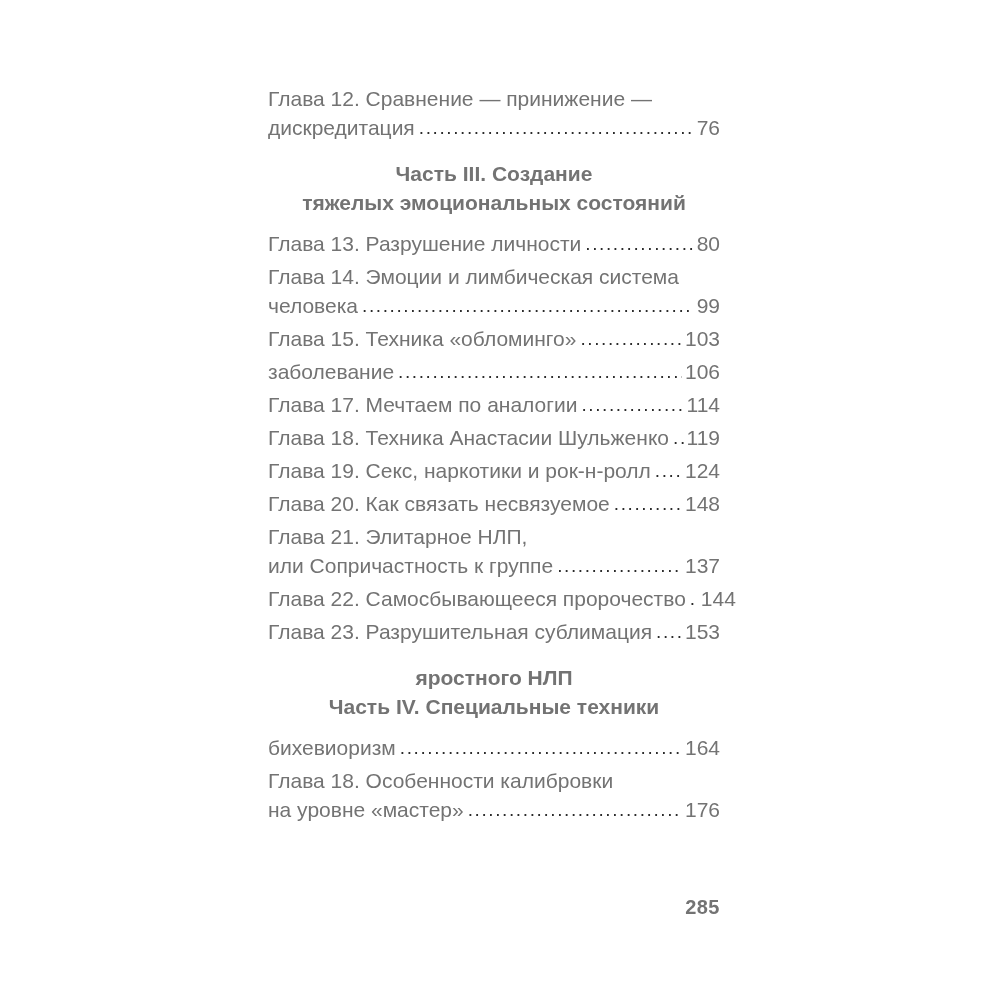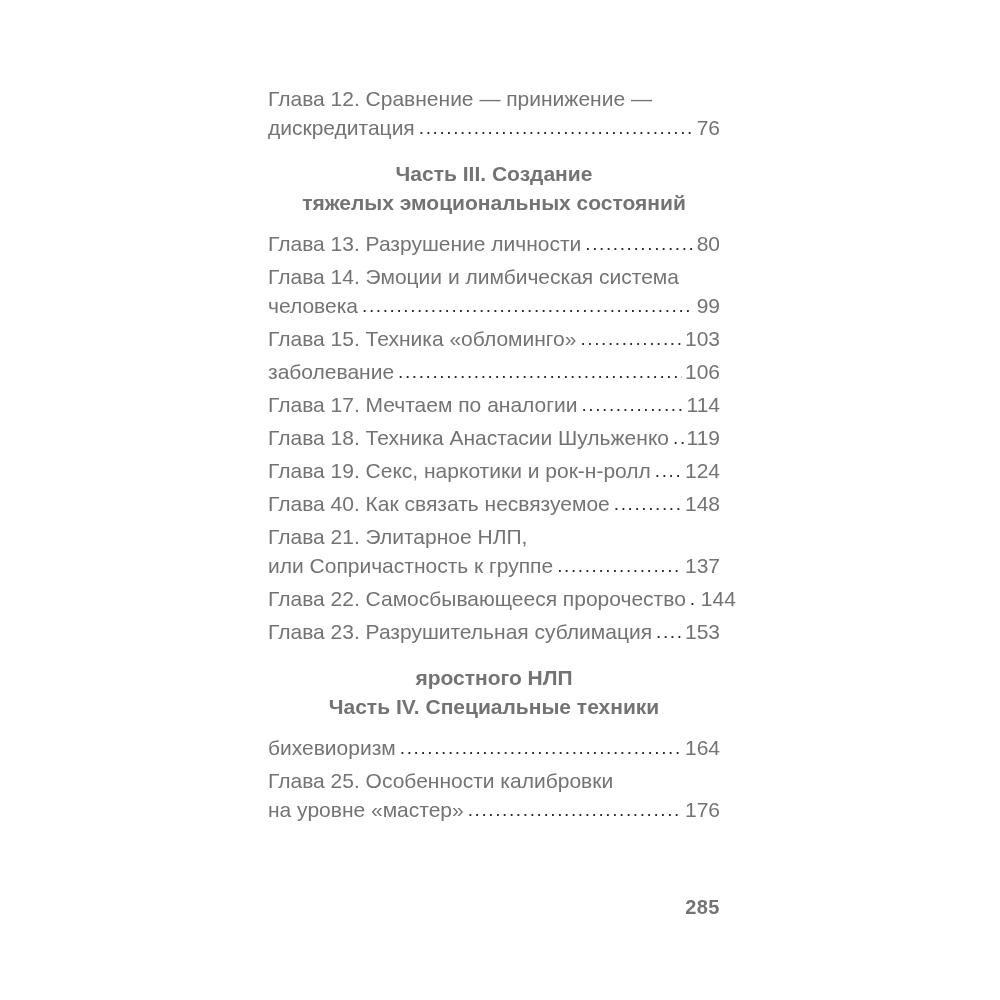--- a/index.html
+++ b/index.html
@@ -134,21 +134,21 @@
       </div>
       <div class="entry chapter">
         <div class="line leader-line">
           <span class="toc-text">Глава 19. Секс, наркотики и рок-н-ролл</span>
           <span class="leader"></span>
           <span class="pg">124</span>
         </div>
       </div>
       <div class="entry chapter">
         <div class="line leader-line">
-          <span class="toc-text">Глава 40. Как связать несвязуемое</span>
+          <span class="toc-text">Глава 20. Как связать несвязуемое</span>
           <span class="leader"></span>
           <span class="pg">148</span>
         </div>
       </div>
       <div class="entry chapter">
         <div class="line"><span class="toc-text">Глава 21. Элитарное НЛП,</span></div>
         <div class="line leader-line">
           <span class="toc-text">или Сопричастность к группе</span>
           <span class="leader"></span>
           <span class="pg">137</span>
@@ -173,21 +173,21 @@
         <div class="line"><span class="toc-text">Часть IV. Специальные техники</span></div>
       </div>
       <div class="entry chapter">
         <div class="line leader-line">
           <span class="toc-text">бихевиоризм</span>
           <span class="leader"></span>
           <span class="pg">164</span>
         </div>
       </div>
       <div class="entry chapter">
-        <div class="line"><span class="toc-text">Глава 25. Особенности калибровки</span></div>
+        <div class="line"><span class="toc-text">Глава 18. Особенности калибровки</span></div>
         <div class="line leader-line">
           <span class="toc-text">на уровне «мастер»</span>
           <span class="leader"></span>
           <span class="pg">176</span>
         </div>
       </div>
     </div>
   <div class="footer">285</div>
 </div>
 

